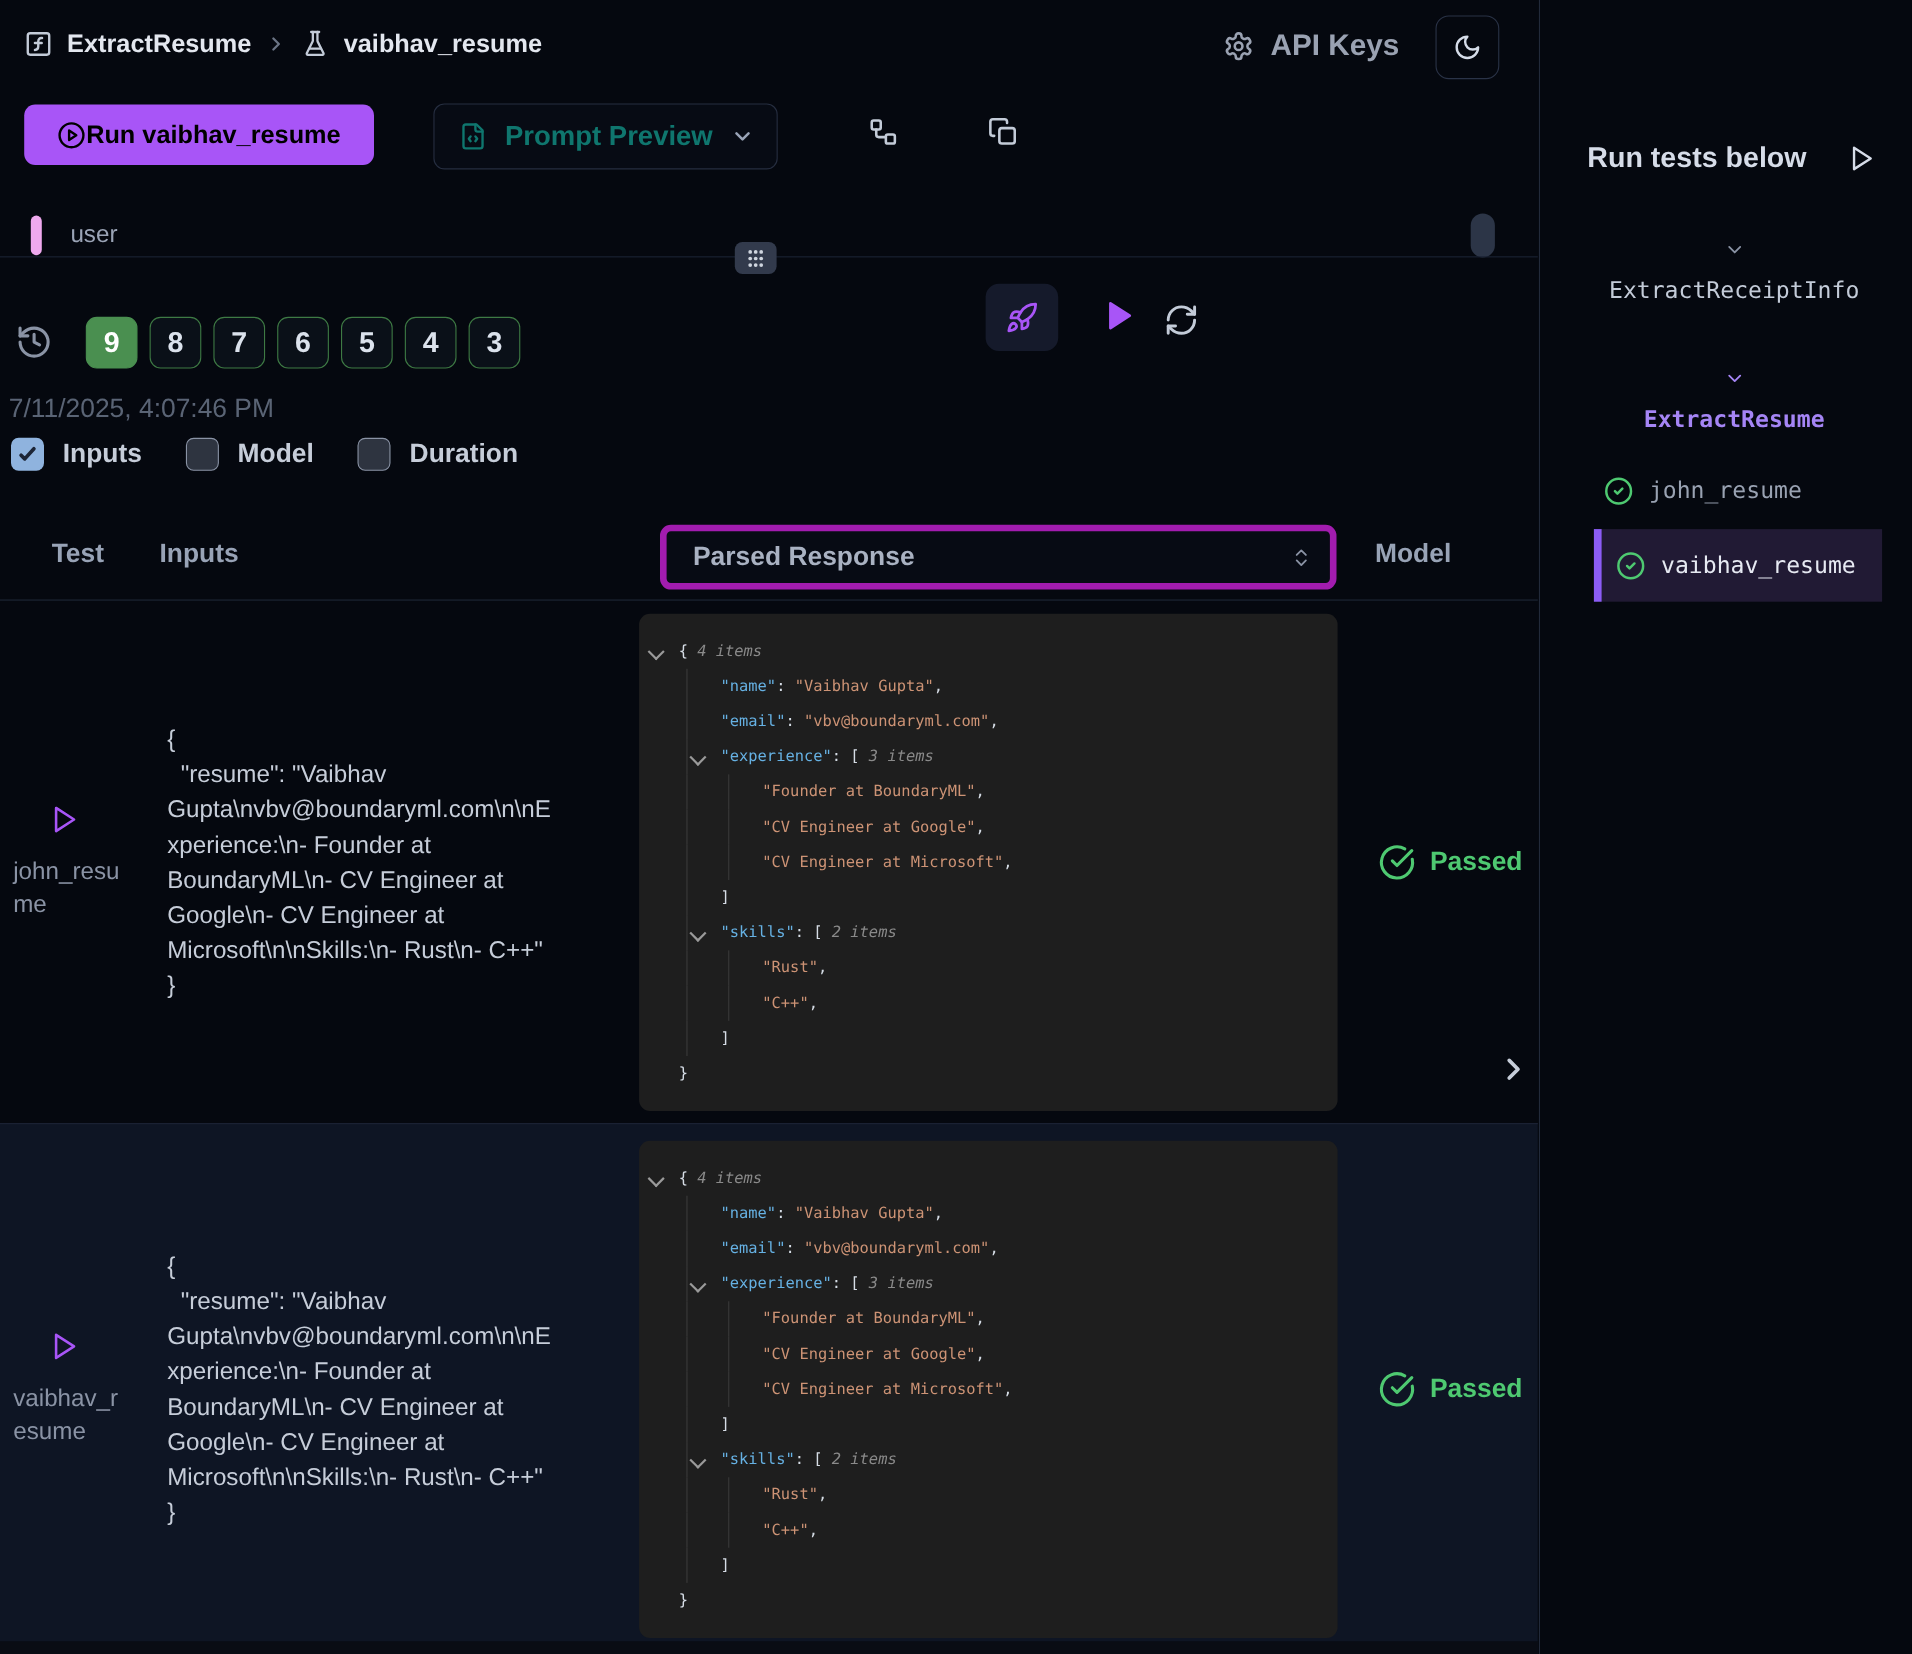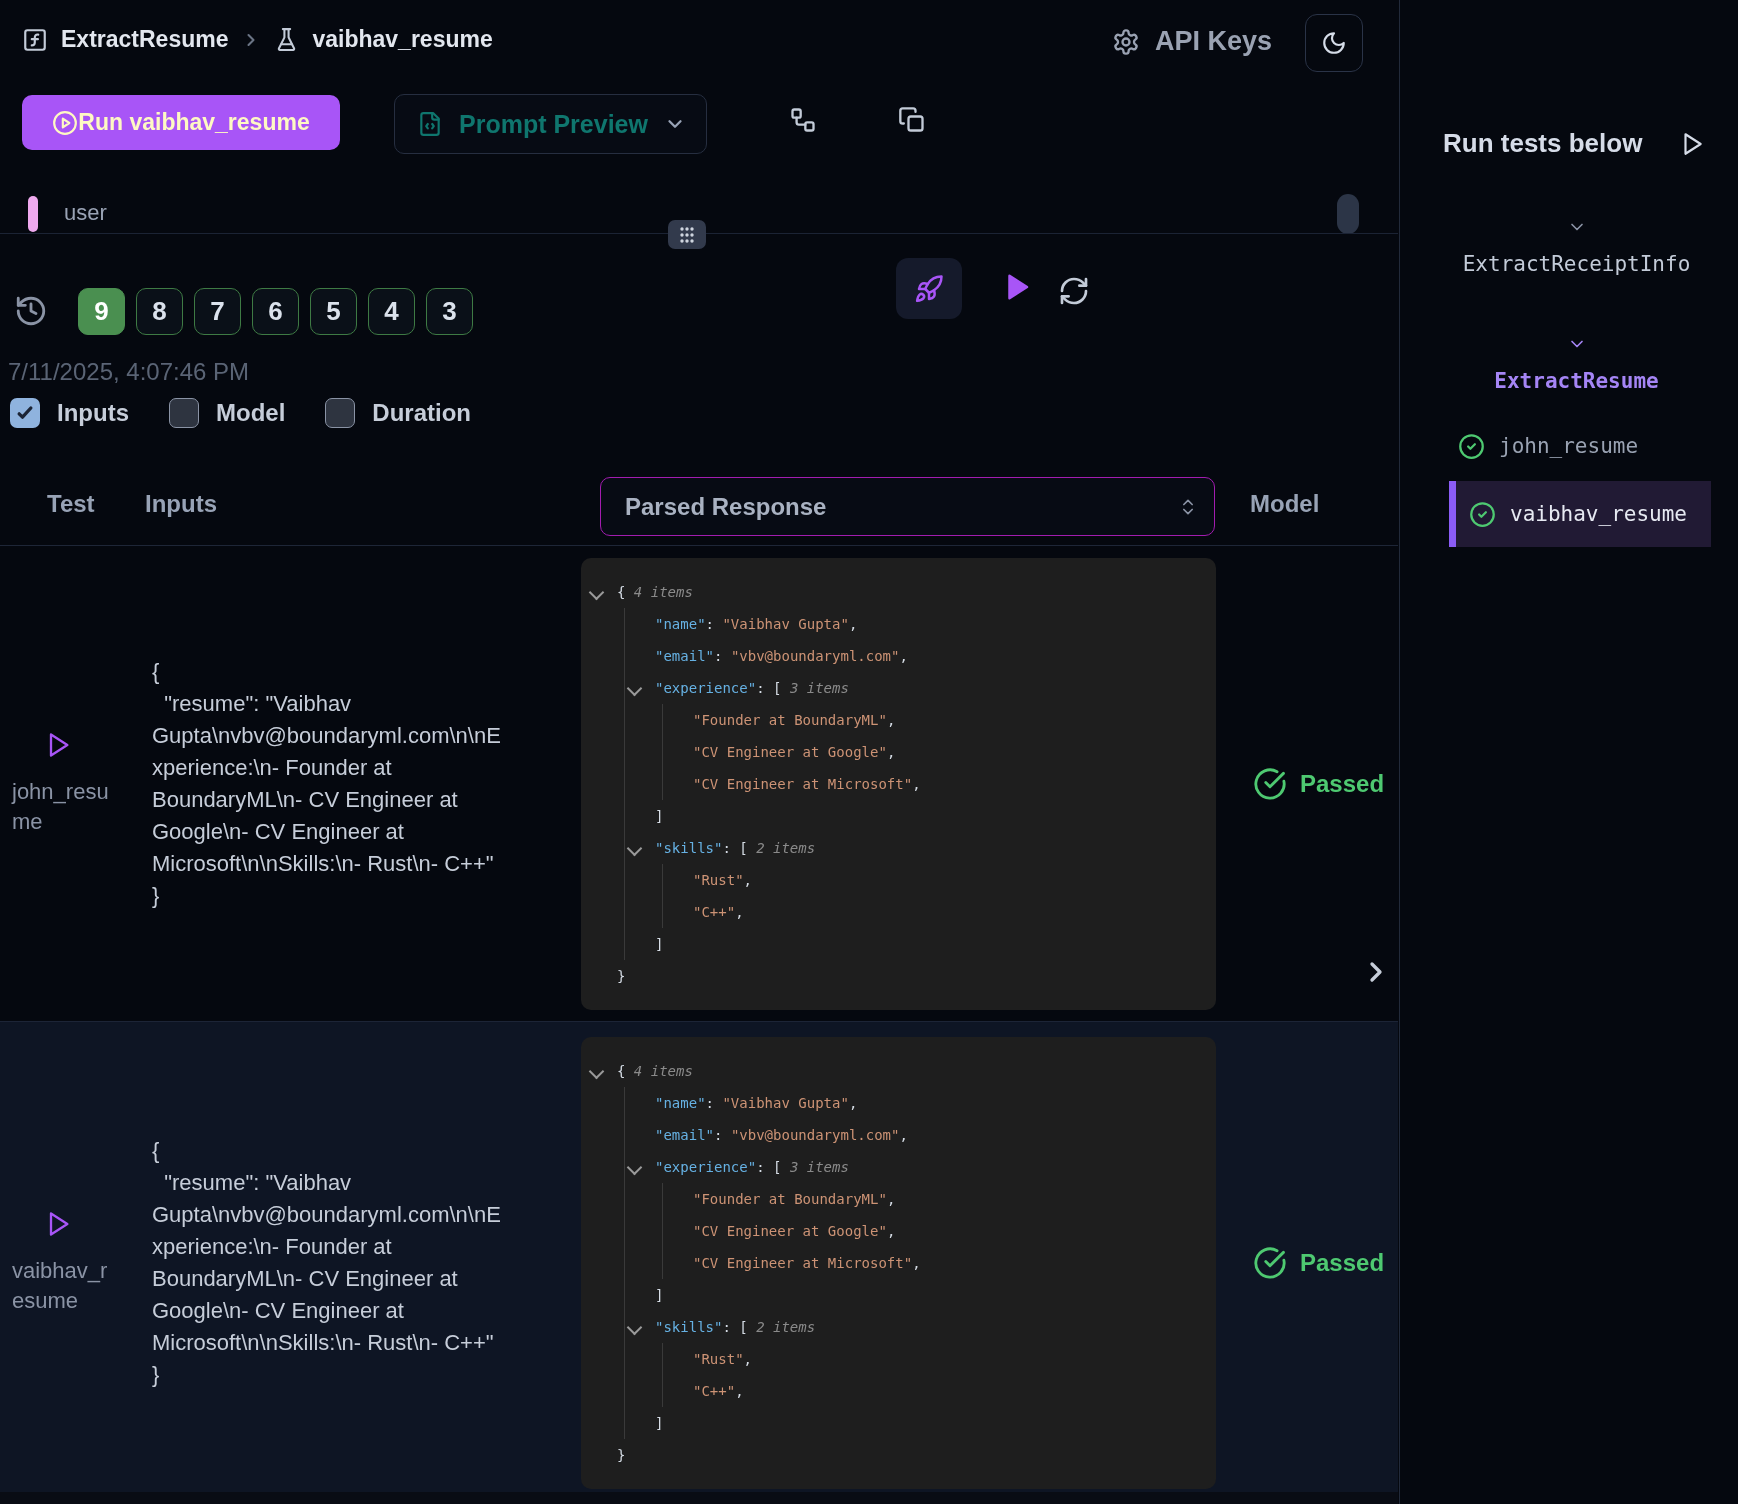--- a/index.html
+++ b/index.html
@@ -11,21 +11,21 @@
   .breadcrumb{position:absolute;left:22px;top:26px;display:flex;align-items:center;gap:13px;
               font-size:23px;font-weight:600;color:#e3e7ef;}
   .crumb-sep{color:#6b7485;display:flex;}
   .api-keys{position:absolute;left:1112px;top:26px;display:flex;gap:15px;align-items:center;
             color:#9aa2b2;font-size:27px;font-weight:600;}
   .moon-btn{position:absolute;left:1305px;top:14px;width:56px;height:56px;border:1px solid #2a3347;
             border-radius:12px;display:flex;align-items:center;justify-content:center;color:#d5dce8;}
 
   
   .run-btn{position:absolute;left:22px;top:95px;width:318px;height:55px;background:#a855f7;
-           border-radius:10px;color:#fef9c3;font-size:23px;font-weight:600;display:flex;
+           border-radius:10px;color:#000000;font-size:23px;font-weight:600;display:flex;
            align-items:center;justify-content:center;}
   .prompt-btn{position:absolute;left:394px;top:94px;height:58px;padding:0 20px 0 22px;
               border:1px solid #262e40;border-radius:10px;display:flex;align-items:center;gap:16px;
               color:#0f766e;font-size:25px;font-weight:600;background:#070b14;}
   .icon-plain{color:#c3cbd8;}
   .icon-branch{position:absolute;left:789px;top:106px;}
   .icon-copy{position:absolute;left:898px;top:106px;}
 
   
   .role-pill{position:absolute;left:28px;top:196px;width:10px;height:36px;background:#efa9ee;border-radius:5px;}
@@ -58,21 +58,21 @@
       align-items:center;justify-content:center;}
   .cb.off{background:#2e3440;border:1.5px solid #8a93a5;}
   .cb.on{background:#8fb3de;}
   .filter-label{font-size:24px;font-weight:600;color:#c6cdd9;}
 
   
   .th{position:absolute;font-size:24px;font-weight:600;color:#98a3b6;}
   .th-test{left:47px;top:490px;}
   .th-inputs{left:145px;top:490px;}
   .th-status{left:1250px;top:490px;}
-  .parsed-select{position:absolute;left:600px;top:477px;width:615px;height:59px;border:1px solid #a21caf;
+  .parsed-select{position:absolute;left:600px;top:477px;width:615px;height:59px;border:6px solid #a21caf;
                  border-radius:10px;display:flex;align-items:center;justify-content:space-between;
                  padding:0 16px 0 24px;box-sizing:border-box;color:#a9b2c2;font-size:24px;font-weight:600;
                  background:#070b14;}
   .thead-line{position:absolute;top:545px;left:0;width:1398px;height:1px;background:#1e2637;}
 
   .trow{position:absolute;left:0;width:1398px;}
   .row1{top:546px;height:475px;}
   .row2{top:1021px;height:483px;background:#0e1524;border-top:1px solid #1c2436;box-sizing:border-box;}
   .cell-test{position:absolute;left:0;top:0;bottom:0;width:145px;display:flex;flex-direction:column;
              justify-content:center;gap:18px;}

